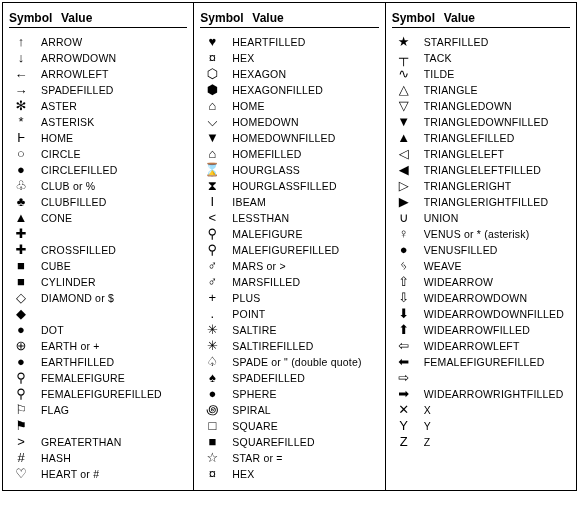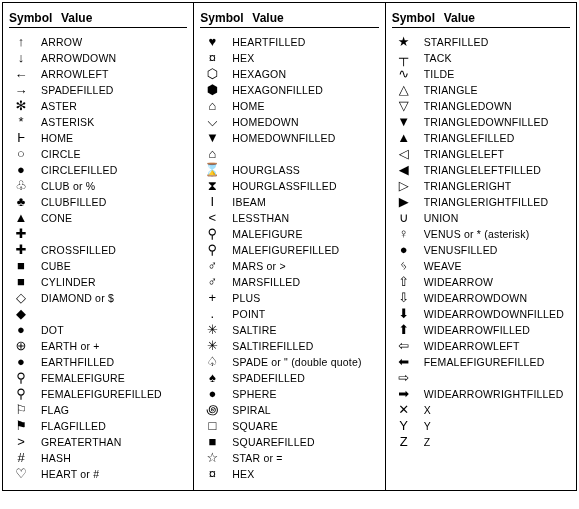--- a/index.html
+++ b/index.html
@@ -167,21 +167,20 @@
         <div class="row">
           <span class="sym">⚲</span>
           <span class="val">FEMALEFIGUREFILLED</span>
         </div>
         <div class="row">
           <span class="sym">⚐</span>
           <span class="val">FLAG</span>
         </div>
         <div class="row">
           <span class="sym">⚑</span>
-          <span class="val">FLAGFILLED</span>
         </div>
         <div class="row">
           <span class="sym">&gt;</span>
           <span class="val">GREATERTHAN</span>
         </div>
         <div class="row">
           <span class="sym">#</span>
           <span class="val">HASH</span>
         </div>
         <div class="row">
@@ -220,20 +219,21 @@
         <div class="row">
           <span class="sym">⌵</span>
           <span class="val">HOMEDOWN</span>
         </div>
         <div class="row">
           <span class="sym">▼</span>
           <span class="val">HOMEDOWNFILLED</span>
         </div>
         <div class="row">
           <span class="sym">⌂</span>
+          <span class="val">HOMEFILLED</span>
         </div>
         <div class="row">
           <span class="sym">⌛</span>
           <span class="val">HOURGLASS</span>
         </div>
         <div class="row">
           <span class="sym">⧗</span>
           <span class="val">HOURGLASSFILLED</span>
         </div>
         <div class="row">

